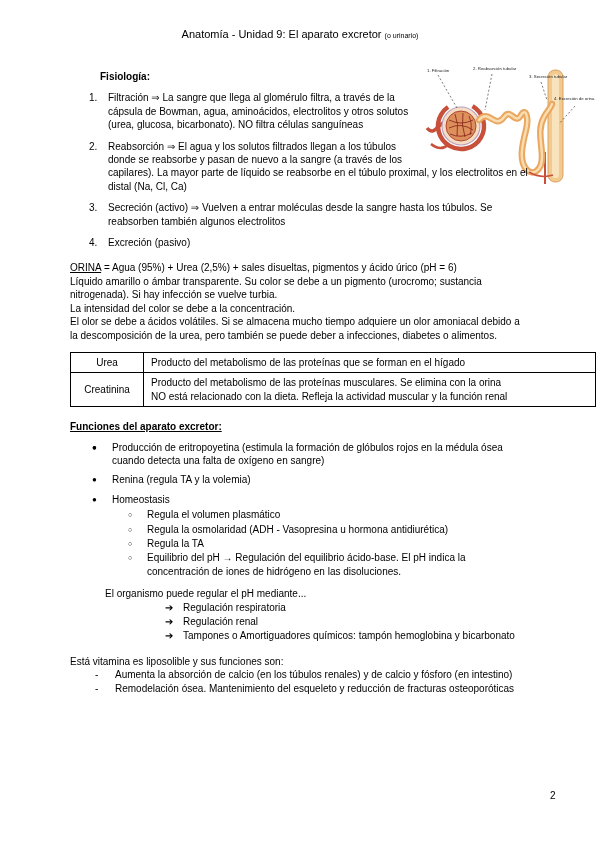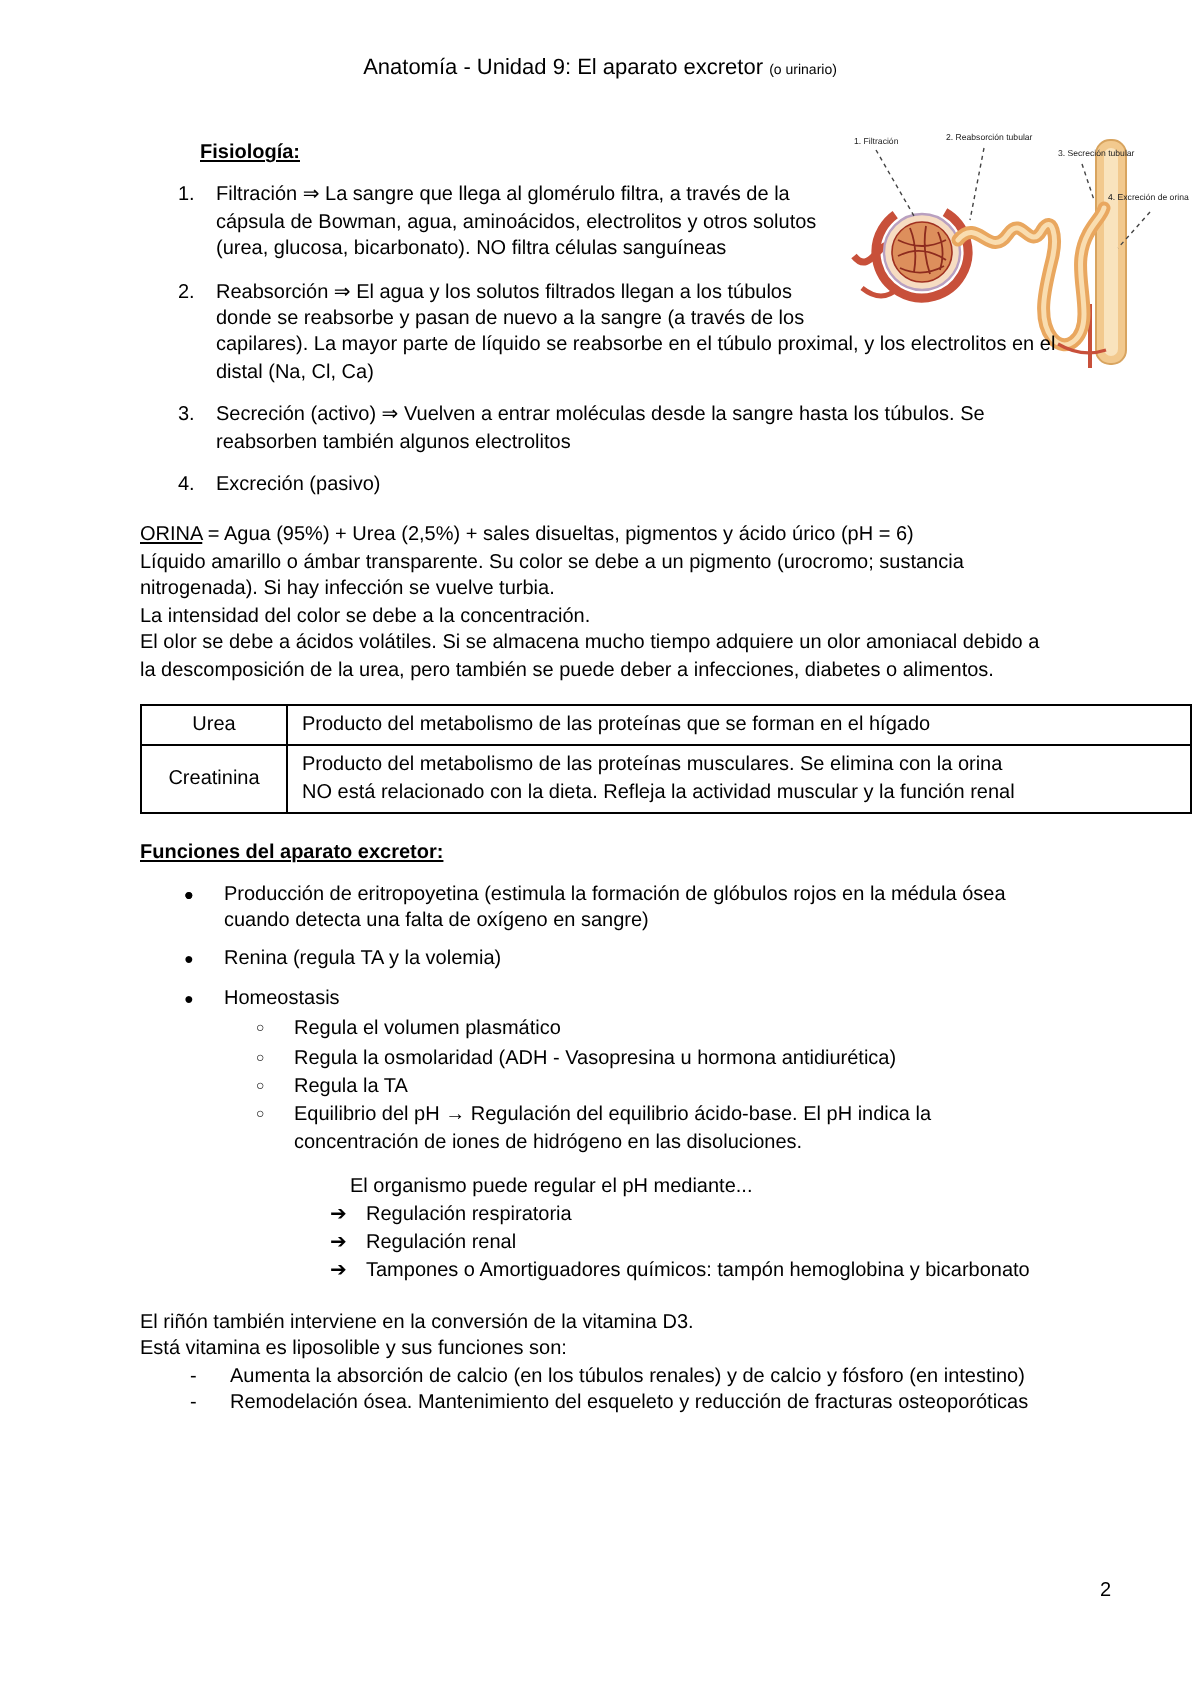--- a/index.html
+++ b/index.html
@@ -4,38 +4,38 @@
 <style>
   html,body { margin:0; padding:0; }
   body {
     width:600px; height:848px; background:#ffffff; position:relative;
     font-family:"Liberation Sans", sans-serif; font-size:10px; color:#000;
     line-height:13.4px; overflow:hidden;
   }
   .page { padding:28px 70px 0 70px; }
   .title { text-align:center; font-size:11px; line-height:13px; }
   .title .suffix { font-size:7px; }
-  .sec { font-weight:bold; text-decoration:underline; margin:28px 0 8px 0;padding-left:30px; }
+  .sec { font-weight:bold; margin:28px 0 8px 0;padding-left:30px; }
   .sec2 { font-weight:bold; text-decoration:underline; margin:13px 0 7px 0; }
   .float-img { float:right; width:170px; height:104px; margin-right:-65px; margin-top:18px; }
   .float-img svg { display:block; overflow:visible; }
   .dlab { font-size:4.3px; fill:#222; font-family:"Liberation Sans", sans-serif; }
   .num-item { position:relative; margin:0 0 8px 38px; }
   .num-item .num { position:absolute; left:-19px; top:0; }
   .para-block { clear:left; margin-top:12px; }
   .u { text-decoration:underline; }
   table.tbl { border-collapse:collapse; width:526px; margin:10px 0 3px 0; }
   table.tbl td { border:1px solid #000; padding:3px 7px; vertical-align:middle; }
   table.tbl td.c1 { width:58px; text-align:center; }
   .bullet { position:relative; margin:0 0 6px 42px; }
   .bullet .marker { position:absolute; left:-20px; top:0; font-size:8px; }
   .subbullet { position:relative; margin:0 0 1px 77px; }
   .subbullet .marker { position:absolute; left:-19px; top:0; font-size:7px; }
   .ph-values { margin-left:112px; margin-top:1px; }
-  .ph-intro { margin-left:105px; margin-top:9px; }
+  .ph-intro { margin-left:35px; margin-top:9px; }
   .arrowitem { position:relative; margin:0 0 1px 113px; }
   .arrowitem .marker { position:absolute; left:-18px; top:0; }
   .vit { margin-top:12px; }
   .dashitem { position:relative; margin:0 0 0 45px; }
   .dashitem .marker { position:absolute; left:-20px; top:0; }
   .pagenum { position:absolute; left:550px; top:789px; }
 </style>
 </head>
 <body>
 
@@ -164,21 +164,20 @@
   <div class="arrowitem">
     <span class="marker">➔</span>
     <span>Regulación renal</span>
   </div>
   <div class="arrowitem">
     <span class="marker">➔</span>
     <span>Tampones o Amortiguadores químicos: tampón hemoglobina y bicarbonato</span>
   </div>
 
   <div class="vit">
-    <div>El riñón también interviene en la conversión de la vitamina D3.</div>
     <div>Está vitamina es liposolible y sus funciones son:</div>
   </div>
   <div class="dashitem">
     <span class="marker">-</span>
     <span>Aumenta la absorción de calcio (en los túbulos renales) y de calcio y fósforo (en intestino)</span>
   </div>
   <div class="dashitem">
     <span class="marker">-</span>
     <span>Remodelación ósea. Mantenimiento del esqueleto y reducción de fracturas osteoporóticas</span>
   </div>

